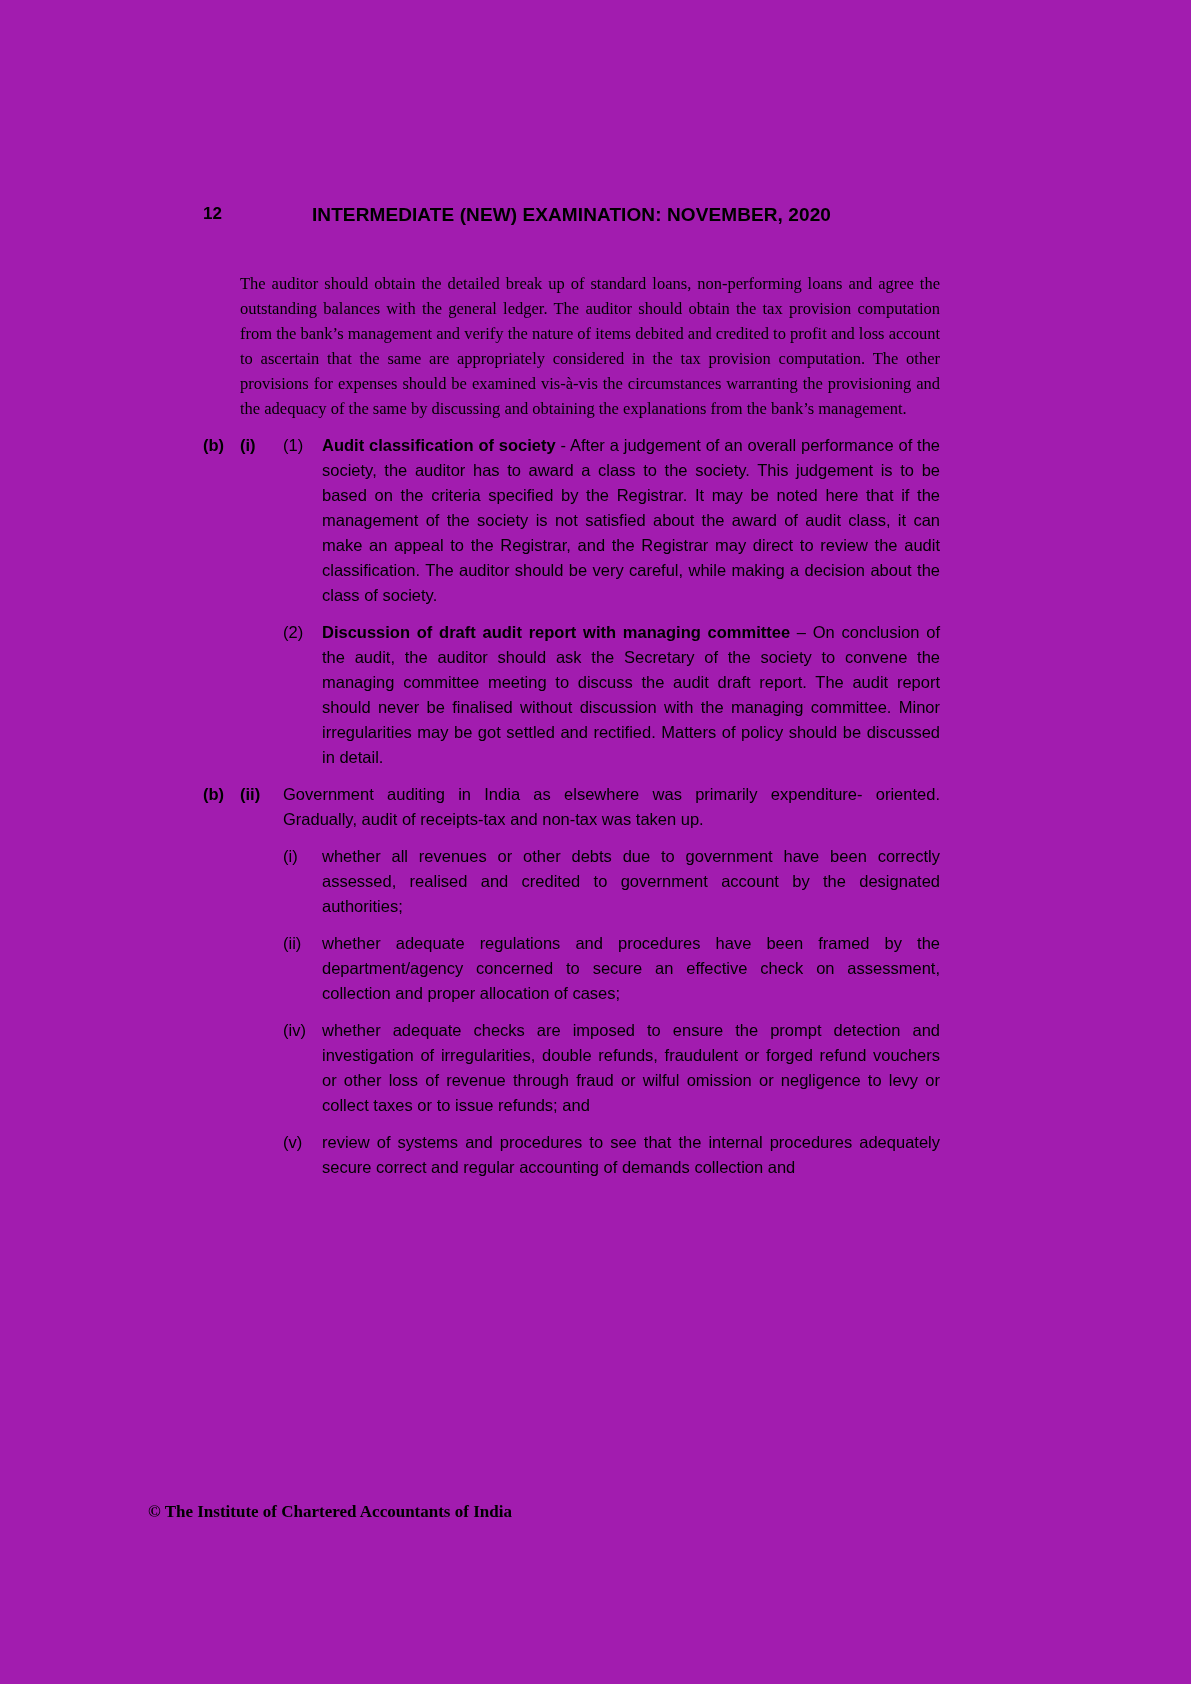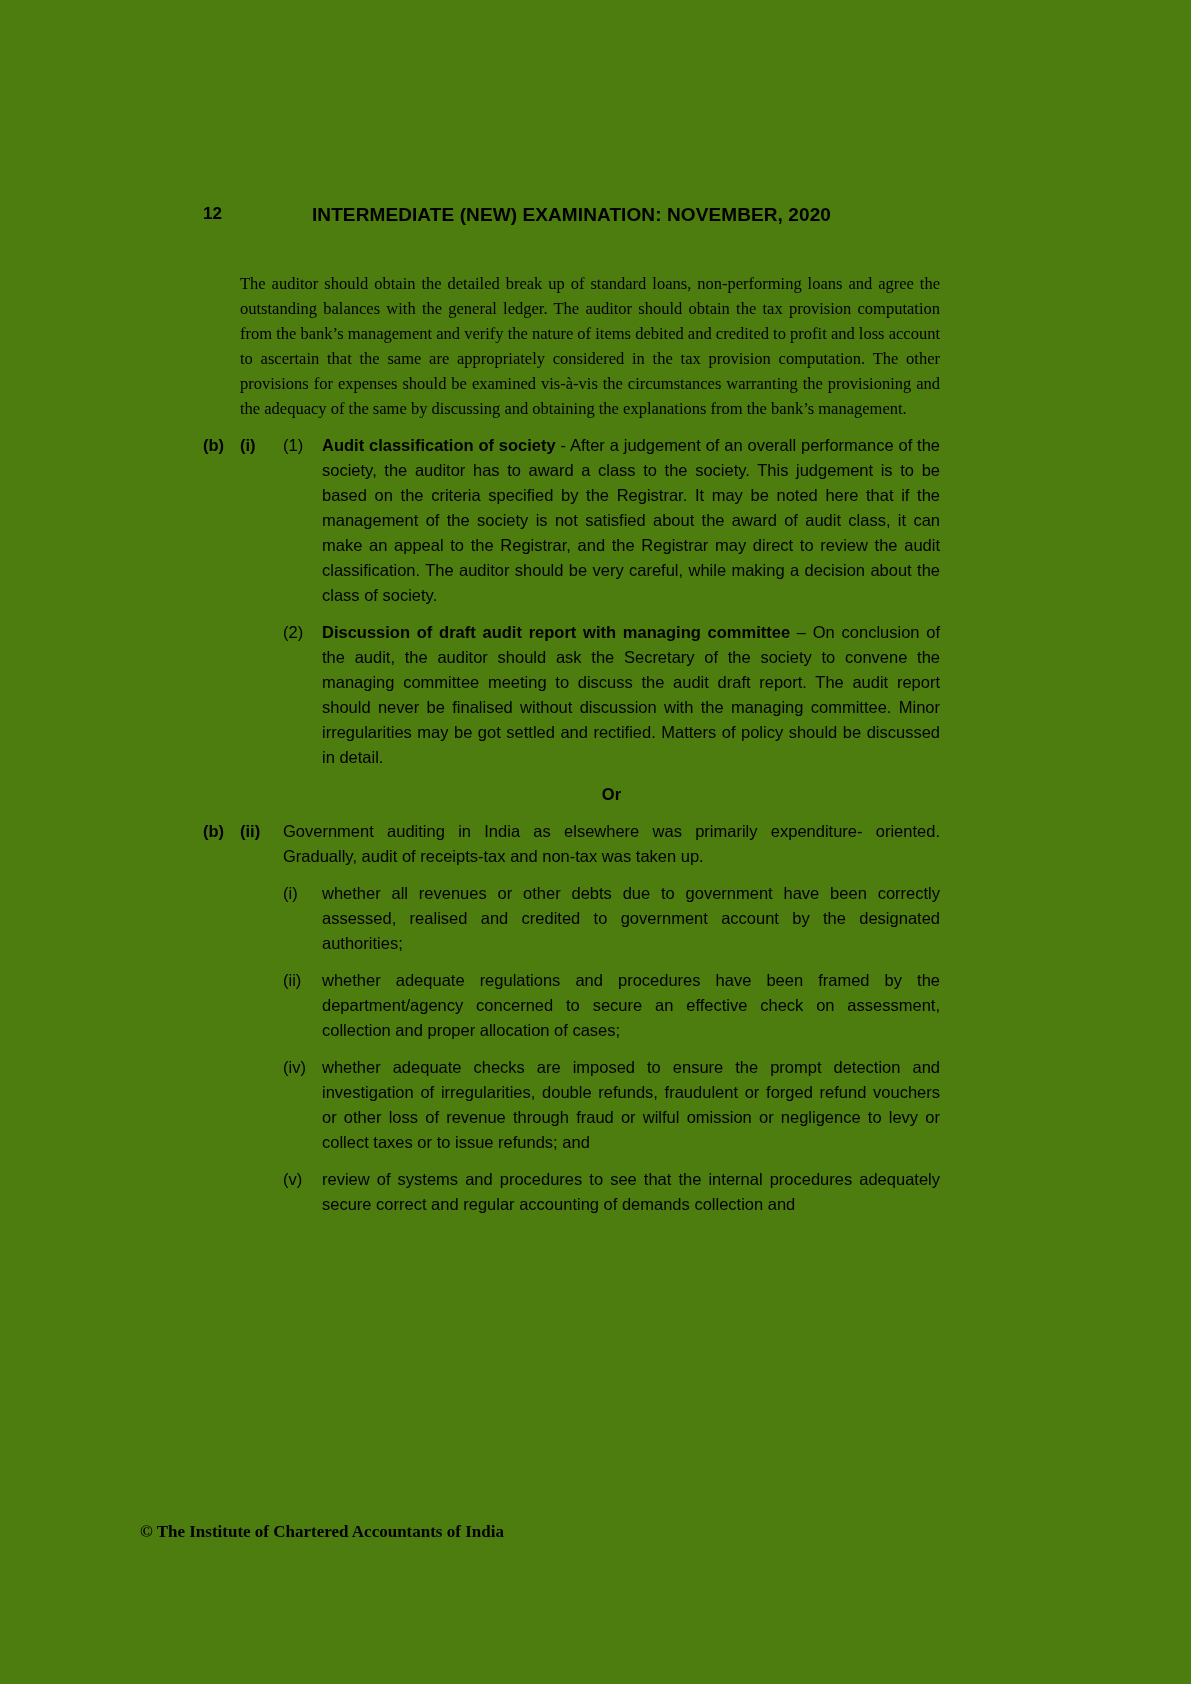--- a/index.html
+++ b/index.html
@@ -5,21 +5,21 @@
   * { margin: 0; padding: 0; box-sizing: border-box; }
   html, body { background: #ffffff; }
   body {
     width: 1191px;
     height: 1684px;
     position: relative;
     font-family: "Liberation Sans", sans-serif;
     color: #000;
     overflow: hidden;
   }
-  .page { position: absolute; inset: 0; background: #4d7c0f; }
+  .page { position: absolute; inset: 0; background: #a21caf; }
 
   .header-row {
     position: absolute;
     top: 204px;
     left: 203px;
     width: 737px;
     height: 22px;
   }
   .page-num {
     position: absolute;
@@ -60,25 +60,24 @@
     margin-left: 80px;
     width: 657px;
     text-align: center;
     font-weight: bold;
     margin-bottom: 12px;
   }
 
   .footer {
     position: absolute;
     top: 1502px;
-    left: 140px;
+    left: 148px;
     font-family: "Liberation Serif", serif;
     font-size: 17px;
     font-weight: bold;
-    margin-top: 20px;
   }
 </style>
 </head>
 <body>
 
 <div class="page">
 
   <div class="header-row">
     <span class="page-num">12</span>
     <div class="doc-title">INTERMEDIATE (NEW) EXAMINATION: NOVEMBER, 2020</div>
@@ -96,21 +95,20 @@
           <span class="num">(1)</span>
           <div class="itext para"><b>Audit classification of society</b><span> - After a judgement of an overall performance of the society, the auditor has to award a class to the society. This judgement is to be based on the criteria specified by the Registrar. It may be noted here that if the management of the society is not satisfied about the award of audit class, it can make an appeal to the Registrar, and the Registrar may direct to review the audit classification. The auditor should be very careful, while making a decision about the class of society.</span></div>
         </div>
         <div class="item">
           <span class="num">(2)</span>
           <div class="itext para"><b>Discussion of draft audit report with managing committee</b><span> – On conclusion of the audit, the auditor should ask the Secretary of the society to convene the managing committee meeting to discuss the audit draft report. The audit report should never be finalised without discussion with the managing committee. Minor irregularities may be got settled and rectified. Matters of policy should be discussed in detail.</span></div>
         </div>
       </div>
     </div>
 
-    <div class="or-divider">Or</div>
 
     <div class="row">
       <span class="lbl w-b">(b)</span>
       <span class="lbl w-i">(ii)</span>
       <div class="stack">
         <div class="para block">Government auditing in India as elsewhere was primarily expenditure- oriented. Gradually, audit of receipts-tax and non-tax was taken up.</div>
 
         <div class="item">
           <span class="num">(i)</span>
           <div class="itext para">whether all revenues or other debts due to government have been correctly assessed, realised and credited to government account by the designated authorities;</div>

